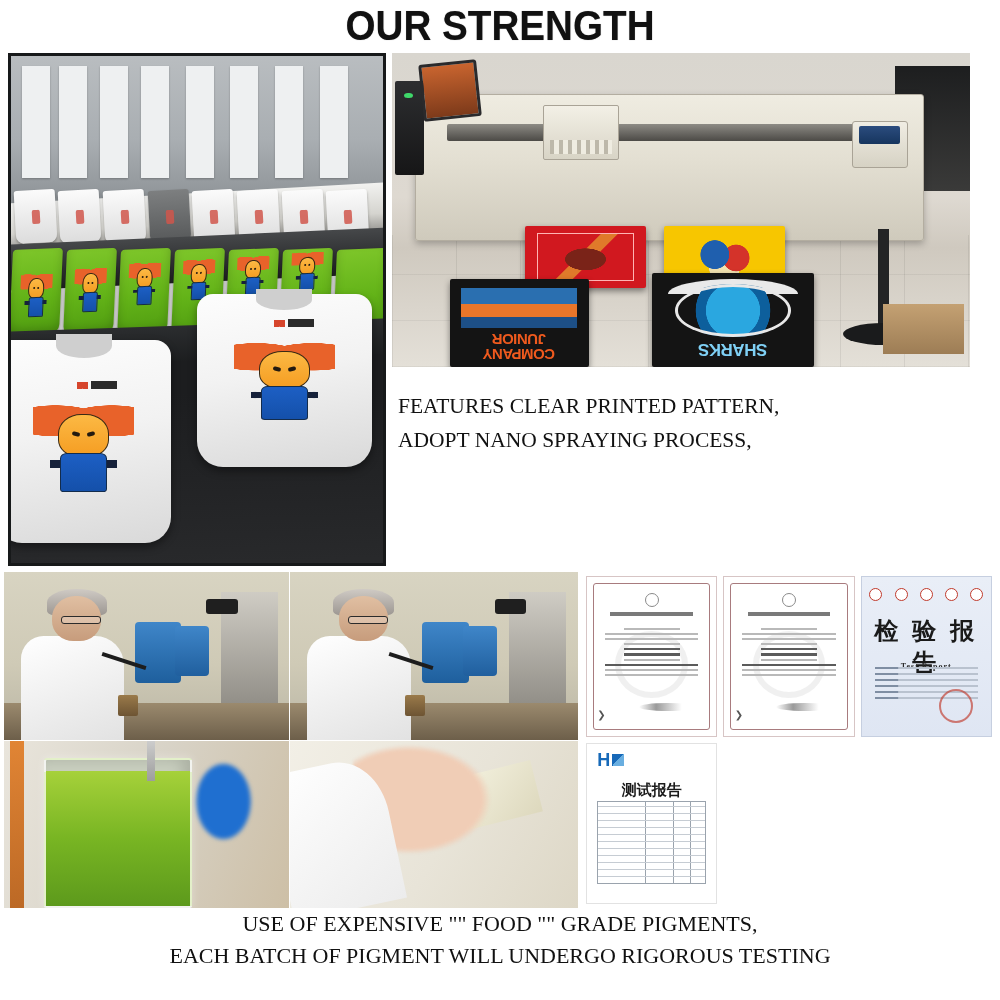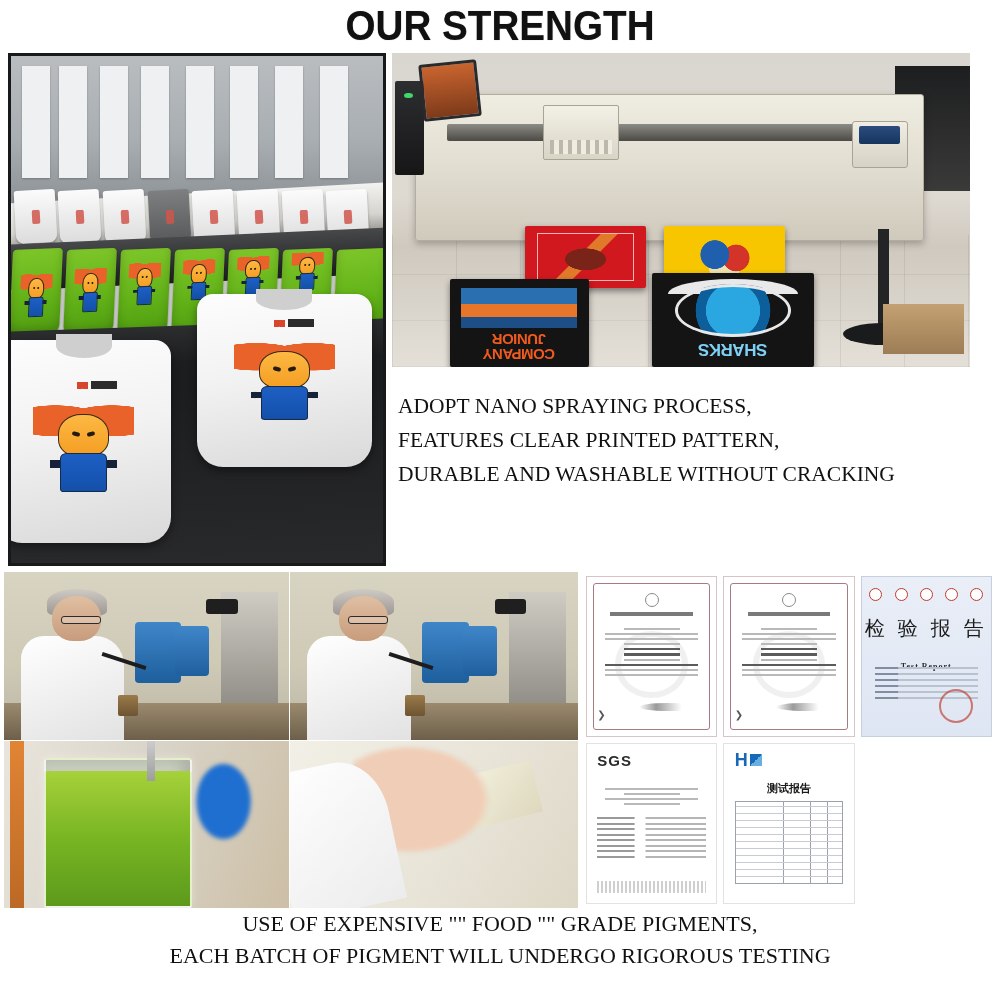--- a/index.html
+++ b/index.html
@@ -281,21 +281,21 @@
     background: linear-gradient(90deg, transparent, #9a9a9a 30%, transparent 75%);
     border-radius:50%; }
   .cert-iso .crn { position:absolute; left:8%; bottom:10%; font-size:10px; color:#555; }
 
   .cert-tr { background: linear-gradient(180deg,#e9eef7,#dfe6f3); border:1px solid #c6cfe0; }
   .cert-tr .logos { position:absolute; left:6%; top:7%; width:88%; display:flex;
     justify-content:space-between; align-items:center; }
   .cert-tr .logos span { width:13px; height:13px; border:1.5px solid #c0392b; border-radius:50%;
     display:block; background:#fff; }
   .cert-tr .cn { position:absolute; left:0; top:24%; width:100%; text-align:center;
-    font-size:20px; font-weight:400; color:#1a1a1a; letter-spacing:4px; }
+    font-size:24px; font-weight:700; color:#1a1a1a; letter-spacing:4px; }
   .cert-tr .en { position:absolute; left:0; top:42%; width:100%; text-align:center;
     font-size:8px; font-weight:700; color:#2a2a2a; letter-spacing:1px;margin-top:18px; }
   .cert-tr .rows { position:absolute; left:10%; top:54%; width:80%; }
   .cert-tr .rows i { display:block; height:2px; margin:4px 0;
     background: linear-gradient(90deg,#7f8ea3 0 22%, #b9c2cf 23% 100%); }
   .cert-tr .stamp { position:absolute; right:14%; bottom:8%; width:34px; height:34px;
     border:2px solid #c0392b; border-radius:50%; opacity:.65; }
 
   .cert-sgs { border:1px solid #e2e2e2; }
   .cert-sgs .sgs { position:absolute; left:8%; top:5%;
@@ -307,21 +307,21 @@
   .cert-sgs .foot { position:absolute; left:8%; bottom:6%; width:84%; height:12px;
     background: repeating-linear-gradient(90deg,#cfcfcf 0 2px, transparent 2px 4px); }
 
   .cert-h { border:1px solid #e2e2e2; }
   .cert-h .hlogo { position:absolute; left:8%; top:5%; display:flex; gap:2px; align-items:flex-start; }
   .cert-h .hlogo .h { font-family:"Liberation Sans", sans-serif; font-weight:700;
     font-size:18px; color:#1769b8; line-height:.9; }
   .cert-h .hlogo .sq { width:12px; height:12px; margin-top:2px;
     background: linear-gradient(135deg,#1769b8 50%, #69aee0 50%); }
   .cert-h .ttl2 { position:absolute; left:0; top:23%; width:100%; text-align:center;
-    font-size:11px; font-weight:700; color:#1a1a1a; }
+    font-size:15px; font-weight:700; color:#1a1a1a; }
   .cert-h .grid2 { position:absolute; left:8%; top:36%; width:84%; height:52%;
     border:1px solid #9aa3ad;
     background-image: repeating-linear-gradient(0deg, transparent 0 6px, #c6ccd3 6px 7px),
                       linear-gradient(90deg, transparent 0 44%, #9aa3ad 44% 45%, transparent 45% 70%, #9aa3ad 70% 71%, transparent 71% 86%, #9aa3ad 86% 87%, transparent 87%); }
 
   
   .block-pigment { position:absolute; left:0; top:905px; width:1000px; text-align:center; }
   .block-pigment .hd { font-size: 31px; color:#0d0d0d; letter-spacing:.5px; margin-bottom: 8px; }
   .block-pigment .ln { font-size: 22px; color:#111; margin: 6px 0; }
 </style>
@@ -500,23 +500,22 @@
       </div>
       <div class="pr-plate blk" style="left:45%; top:70%; width:28%; height:30%;">
         <div class="sh-banner"></div>
         <div class="sh-badge"></div>
         <div class="sh-text">SHARKS</div>
       </div>
     </div>
   </div>
 
   <div class="block-pattern">
+    <div class="ln">FEATURES CLEAR PRINTED PATTERN,</div>
     <div class="ln">ADOPT NANO SPRAYING PROCESS,</div>
-    <div class="ln">FEATURES CLEAR PRINTED PATTERN,</div>
-    <div class="ln">DURABLE AND WASHABLE WITHOUT CRACKING</div>
   </div>
 
   <div class="photo" id="p-lab1">
     <div class="inner">
       <div class="lab-wall"></div>
       <div class="lab-stand"></div>
       <div class="lab-clamp"></div>
       <div class="lab-motor"></div>
       <div class="lab-motor2"></div>
       <div class="lab-bench"></div>
@@ -626,40 +625,20 @@
           <i></i>
           <i></i>
           <i></i>
           <i></i>
           <i></i>
           <i></i>
         </div>
         <div class="stamp"></div>
       </div>
 
-      <div class="cert cert-sgs">
-        <div class="sgs">SGS</div>
-        <div class="lines" style="top:26%">
-          <i></i>
-          <i class="s"></i>
-          <i></i>
-          <i class="s"></i>
-        </div>
-        <div class="tbl">
-          <i></i>
-          <i></i>
-          <i></i>
-          <i></i>
-          <i></i>
-          <i></i>
-          <i></i>
-          <i></i>
-        </div>
-        <div class="foot"></div>
-      </div>
 
       <div class="cert cert-h">
         <div class="hlogo">
           <span class="h">H</span>
           <span class="sq"></span>
         </div>
         <div class="ttl2">测试报告</div>
         <div class="grid2"></div>
       </div>
 

